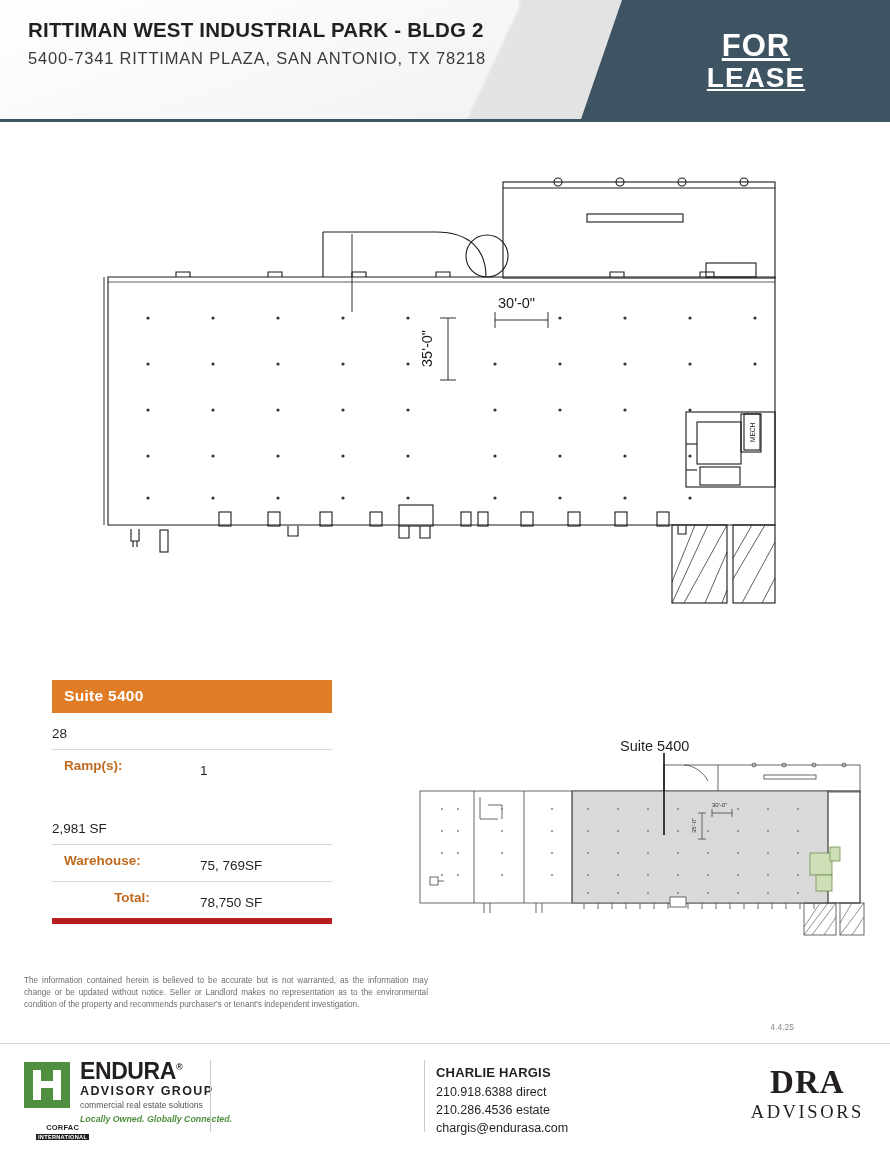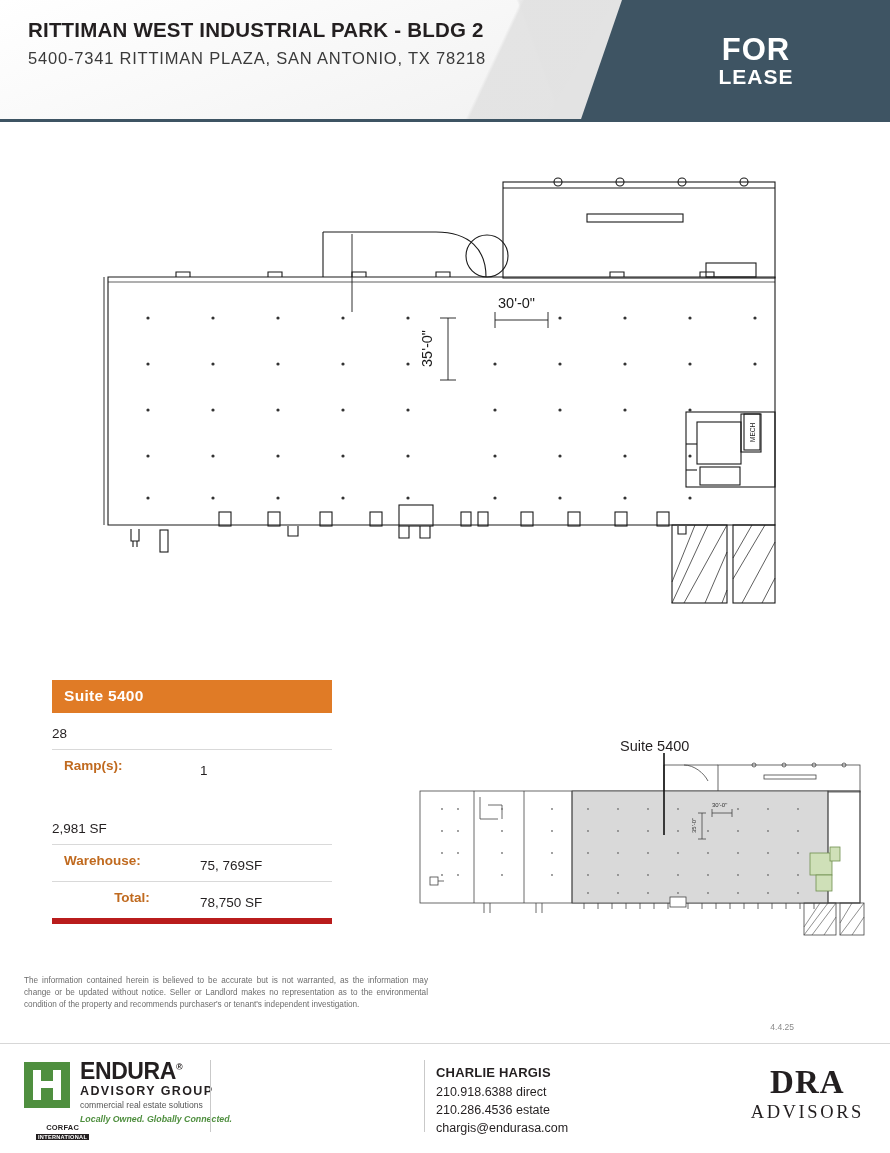--- a/index.html
+++ b/index.html
@@ -32,24 +32,24 @@
     background:#3e5463;
     clip-path: polygon(42px 0, 310px 0, 310px 122px, 0 122px);
   }
   .header-diag2 {
     position:absolute; top:0; right:232px; height:122px; width:120px;
     background:linear-gradient(120deg, rgba(255,255,255,0) 40%, #e3e3e3 40.5%, #e3e3e3 74%, rgba(255,255,255,0) 74.5%);
   }
   .for-lease {
     position:absolute; top:0; right:0; width:268px; height:122px;
     display:flex; flex-direction:column; align-items:center; justify-content:center;
-    color:#ffffff; letter-spacing:1px;
+    color:#ffffff; letter-spacing:1px;text-decoration:underline;
   }
   .for-lease .l1 { font-size:31px; font-weight:bold; line-height:1.08; }
-  .for-lease .l2 { font-size:21px; font-weight:bold; line-height:1.08; }
+  .for-lease .l2 { font-size:28px; font-weight:bold; line-height:1.08; }
   .title-wrap { position:absolute; left:28px; top:18px; }
   .doc-title { font-size:20.5px; font-weight:bold; letter-spacing:.2px; color:#231f20; }
   .doc-sub { font-size:16.5px; font-weight:normal; letter-spacing:.8px; color:#3a3a3a; margin-top:7px; }
   .header-rule { position:absolute; left:0; right:0; bottom:0; height:3px; background:#3e5463; }
 
   
   .plan-area { position:relative; width:890px; height:530px; }
   .plan-svg { position:absolute; left:0; top:0; }
 
   

